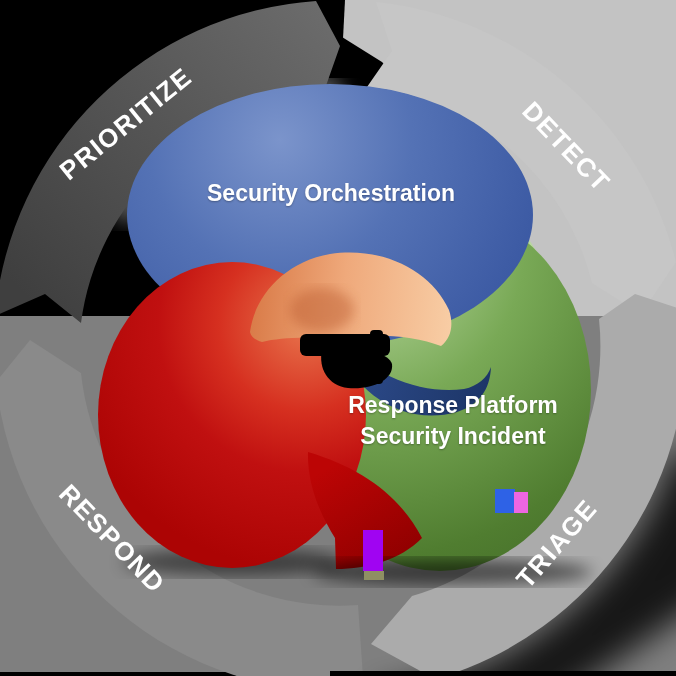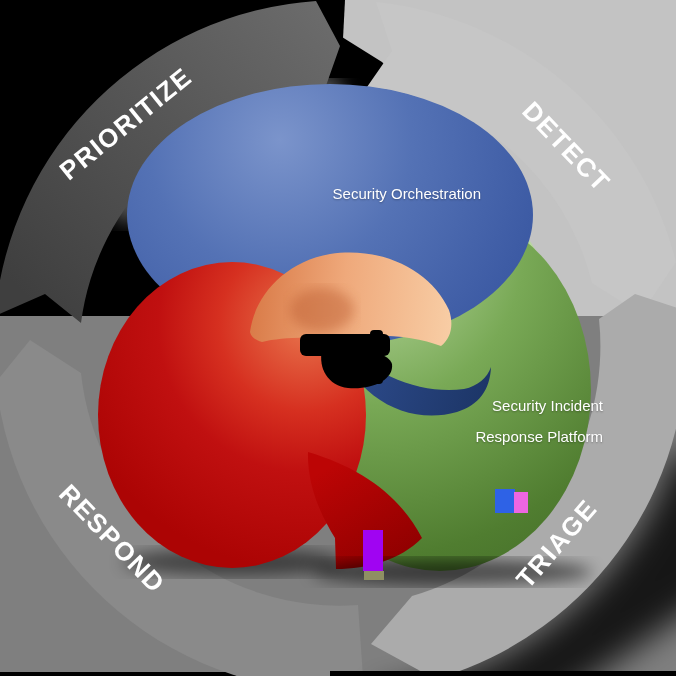--- a/index.html
+++ b/index.html
@@ -1,22 +1,22 @@
 <!DOCTYPE html>
 <html><head>
 <meta charset="utf-8">
 <style>
   html,body{margin:0;padding:0;background:#000;}
   #stage{position:relative;width:676px;height:676px;background:#000;overflow:hidden;
          font-family:"Liberation Sans", sans-serif;}
   #stage svg{position:absolute;left:0;top:0;}
   .ring-label{position:absolute;color:#fff;font-weight:bold;font-size:26px;
     letter-spacing:1.5px;white-space:nowrap;transform-origin:center;}
-  .seg-label{position:absolute;color:#fff;font-weight:normal;font-size:15px;line-height:31px;
-    text-align:right;transform:translate(-50%,-50%);width:300px;
+  .seg-label{position:absolute;color:#fff;font-weight:bold;font-size:23px;line-height:31px;
+    text-align:center;transform:translate(-50%,-50%);width:300px;
     text-shadow:0 1px 2px rgba(0,0,0,.3);}
   #lbl-prioritize{left:126px;top:124px;transform:translate(-50%,-50%) rotate(-39deg);}
   #lbl-detect{left:566px;top:147px;transform:translate(-50%,-50%) rotate(46deg);}
   #lbl-triage{left:557px;top:544px;transform:translate(-50%,-50%) rotate(-49deg);}
   #lbl-respond{left:112px;top:539px;transform:translate(-50%,-50%) rotate(46deg);}
   #lbl-soa{left:331px;top:193px;}
   #lbl-ti{left:222px;top:424px;}
   #lbl-sirp{left:453px;top:421px;}
   #lbl-soar{position:absolute;left:342px;top:343px;transform:translate(-50%,-50%);
     color:#000;font-weight:800;font-size:24px;letter-spacing:2px;z-index:6;white-space:nowrap;}
@@ -129,19 +129,19 @@
   <div class="ring-label" id="lbl-detect">DETECT</div>
   <div class="ring-label" id="lbl-triage">TRIAGE</div>
   <div class="ring-label" id="lbl-respond">RESPOND</div>
 
   <div class="seg-label" id="lbl-soa">
     <div>Security Orchestration</div>
   </div>
   <div class="seg-label" id="lbl-ti">
   </div>
   <div class="seg-label" id="lbl-sirp">
+    <div>Response Platform</div>
     <div>Security Incident</div>
-    <div>Response Platform</div>
   </div>
 
   <div id="lbl-soar">SOAR</div>
 
 </div>
 
 </body></html>

